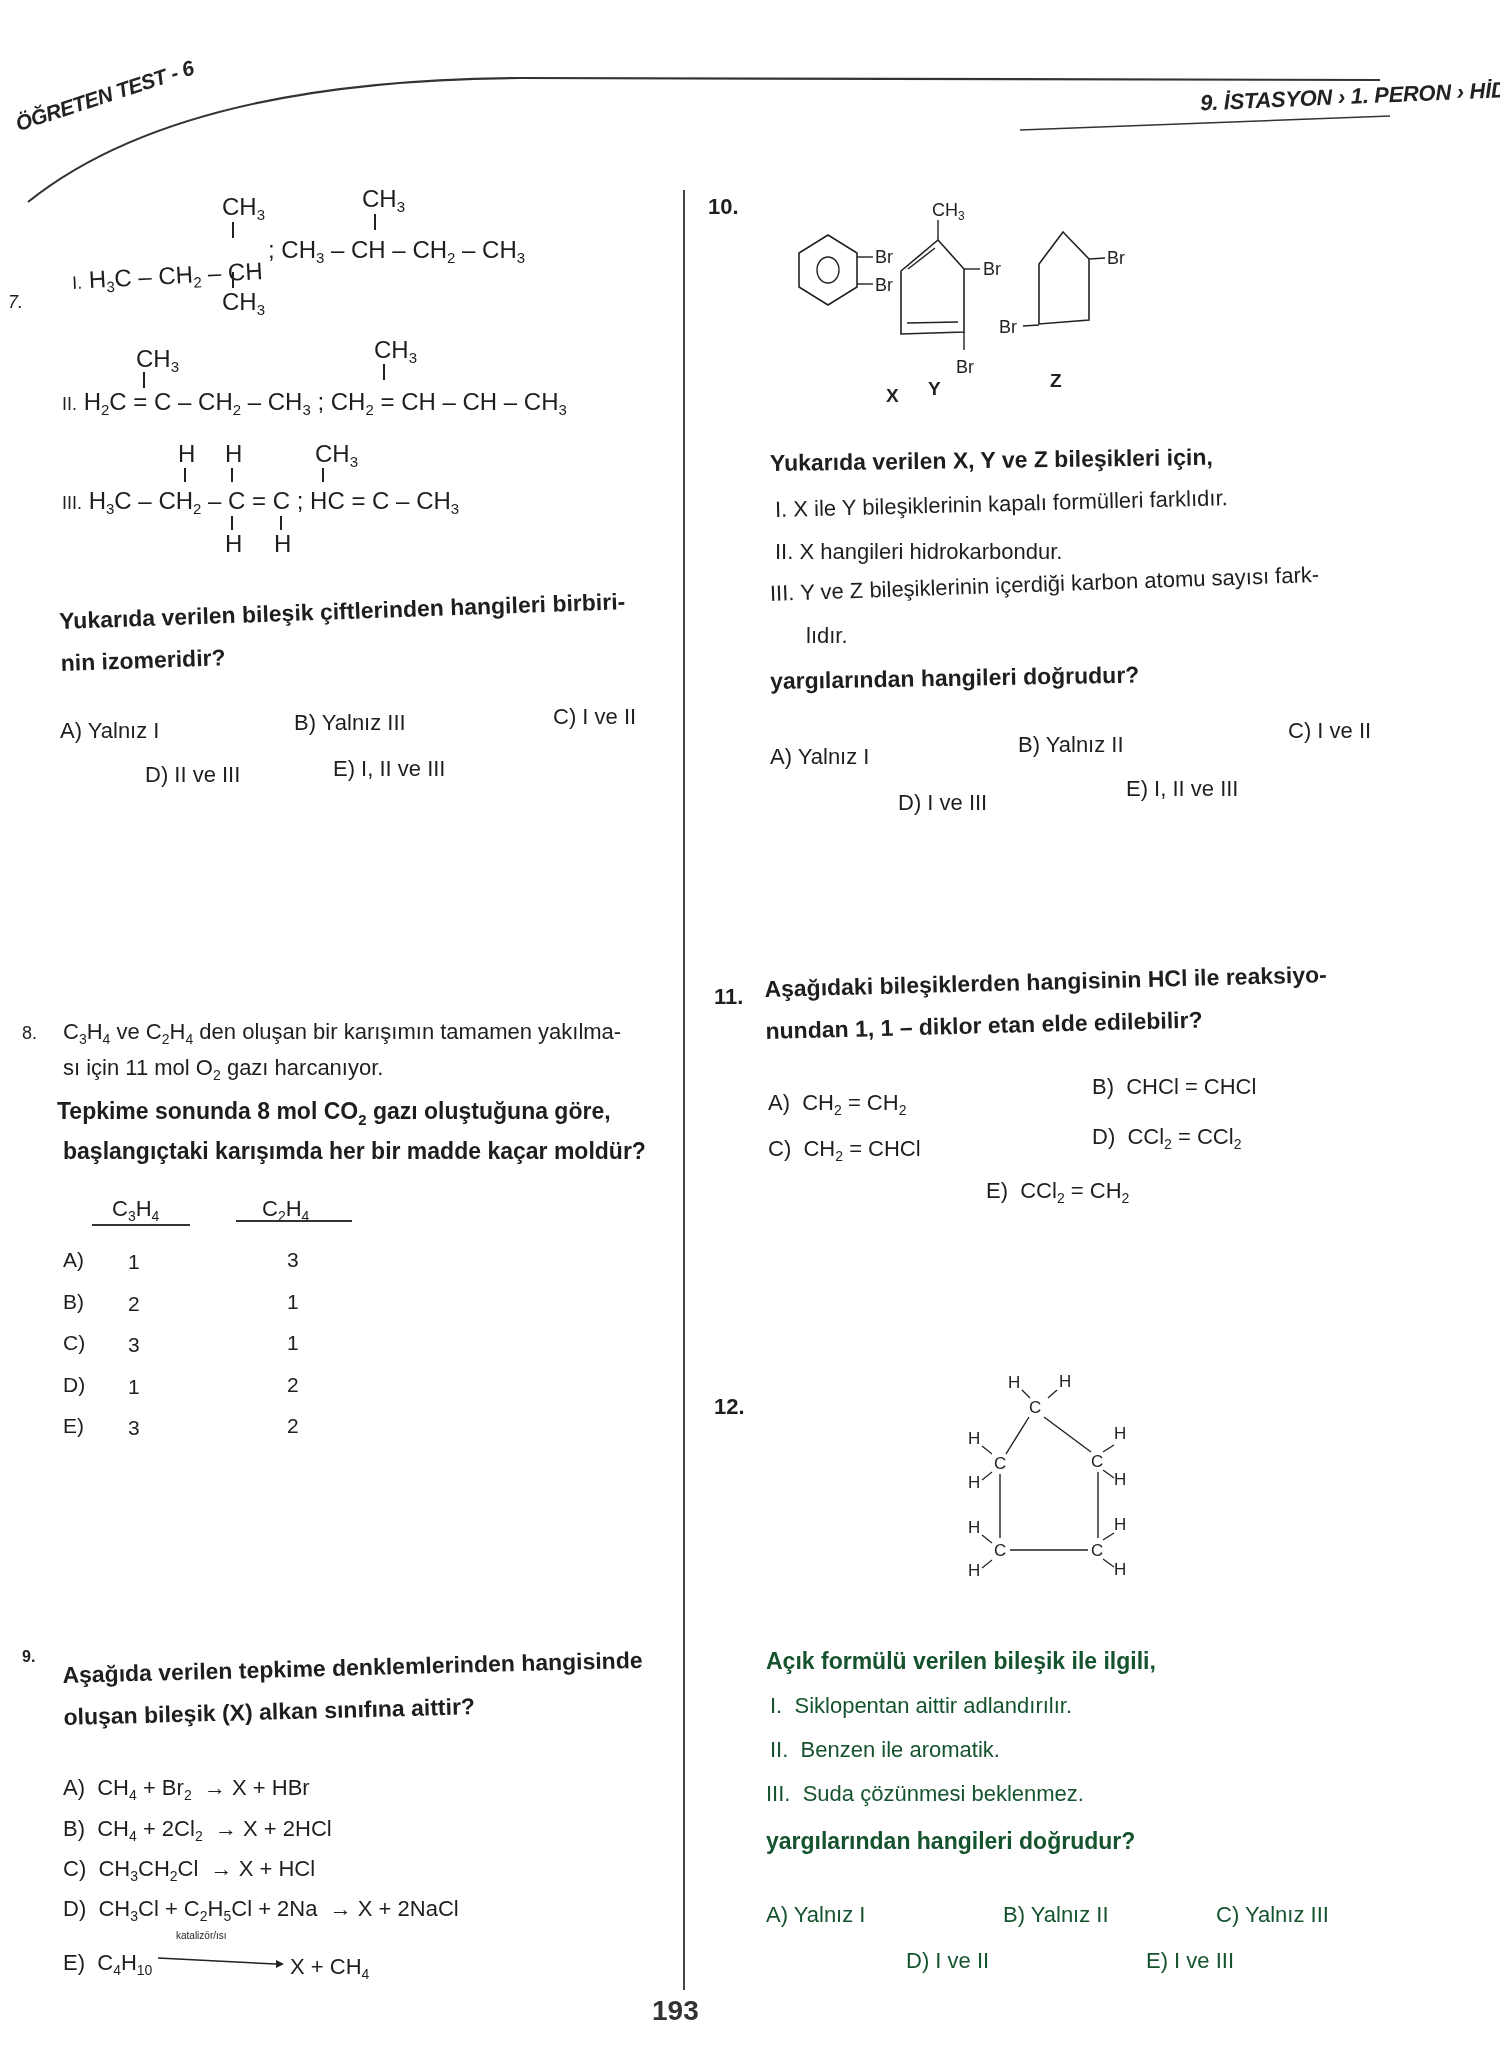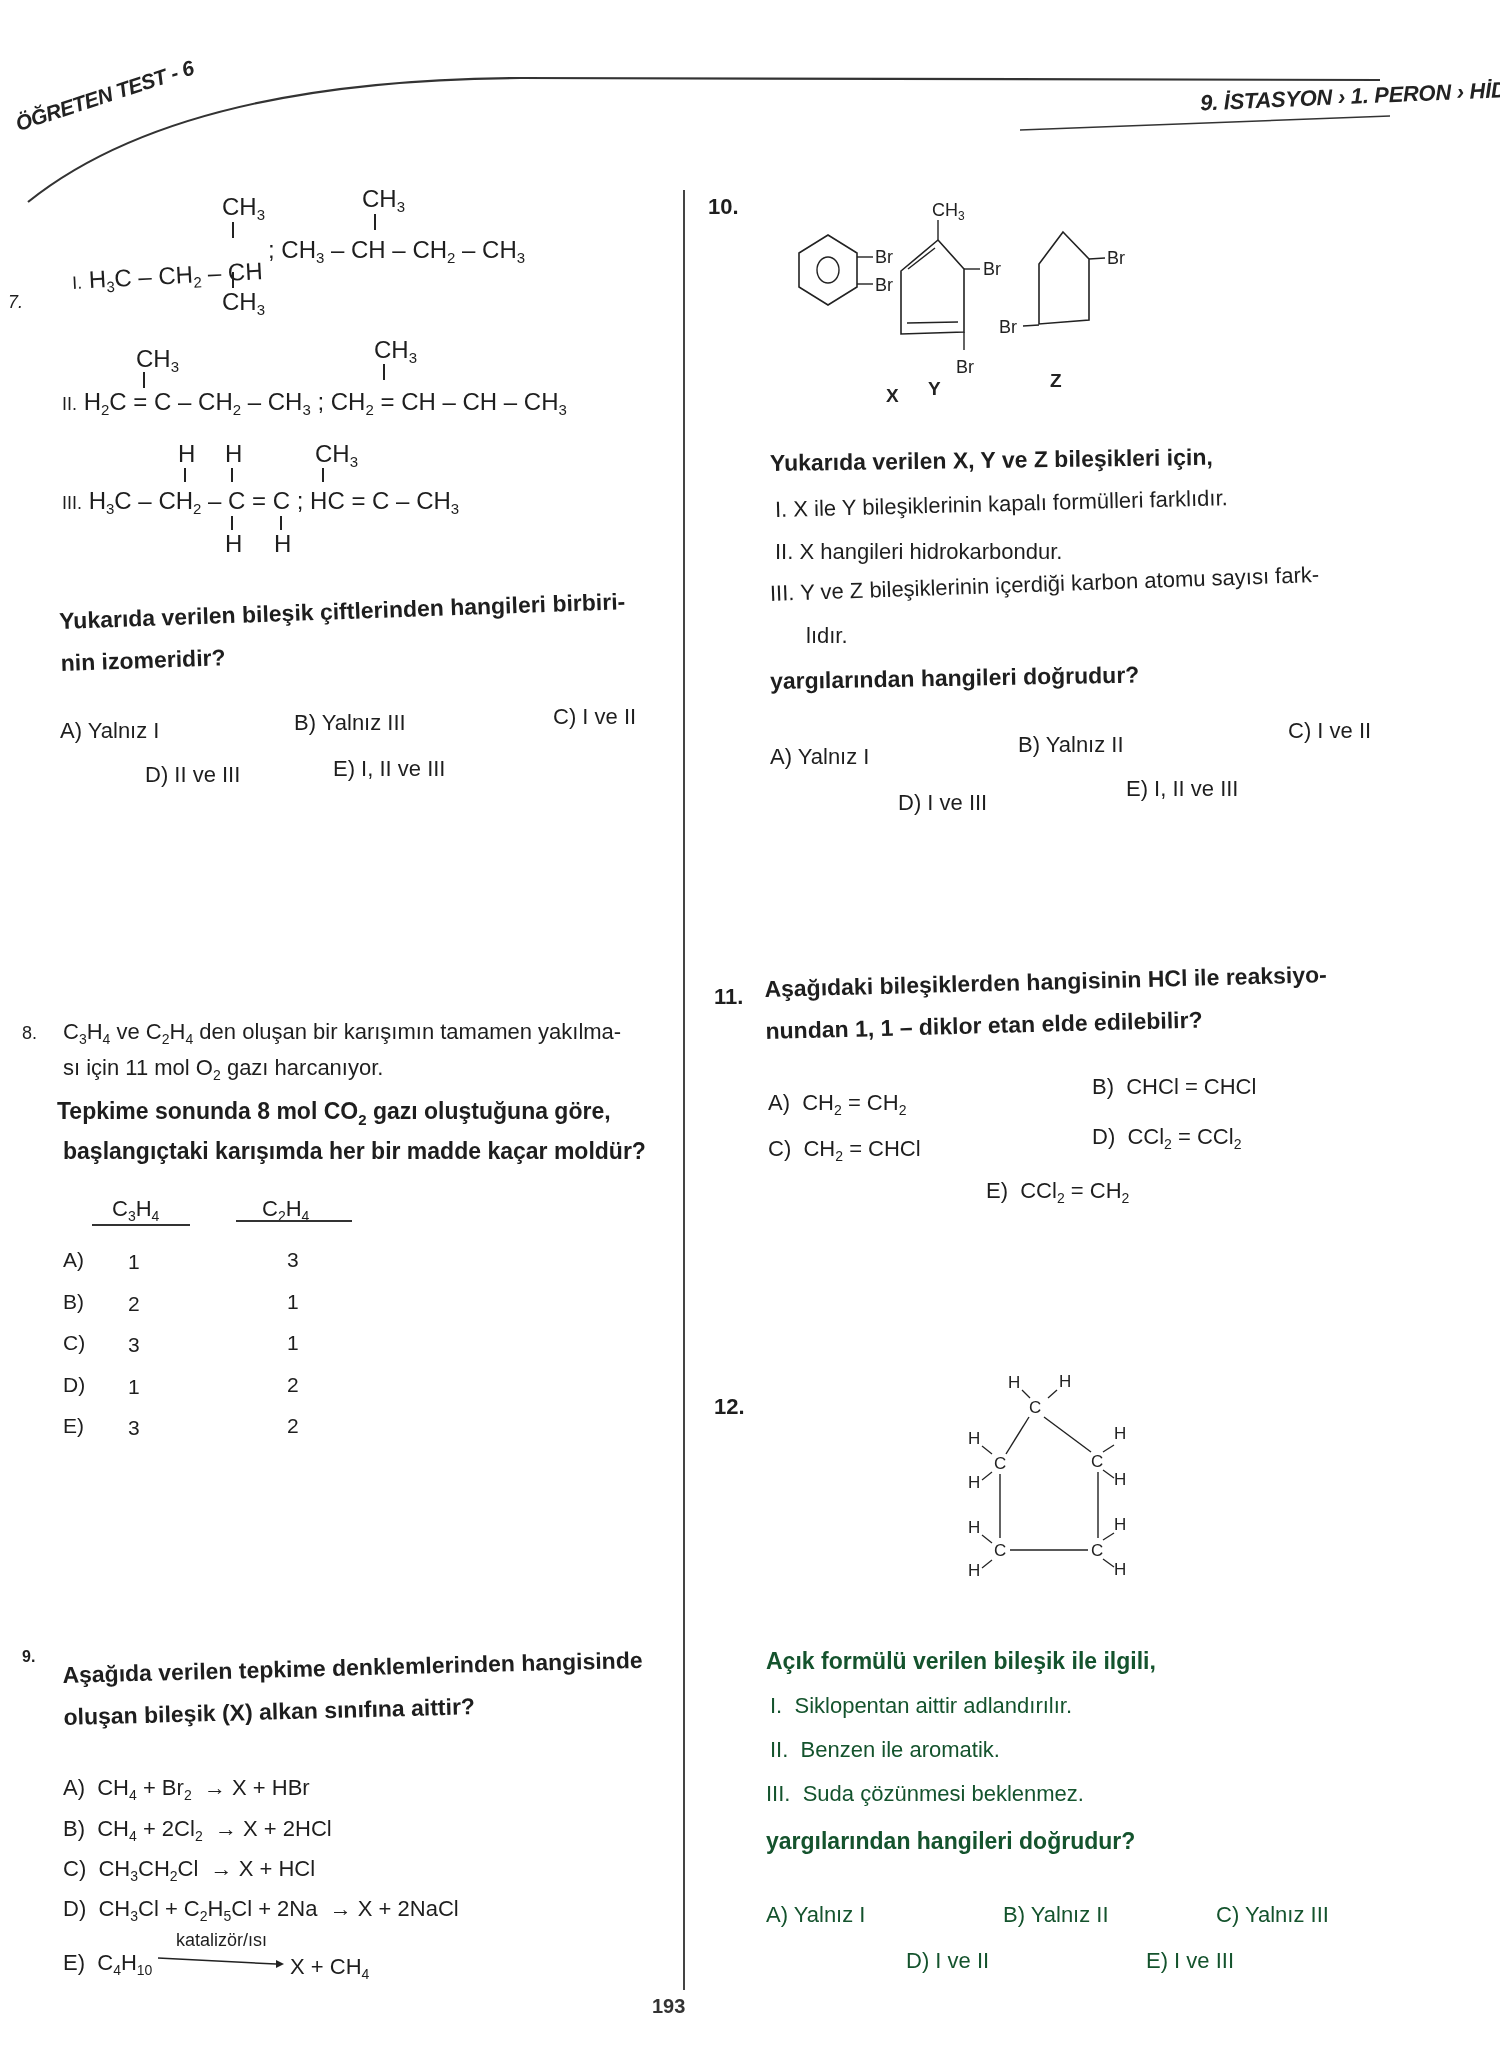--- a/index.html
+++ b/index.html
@@ -2,21 +2,21 @@
 <html><head>
 <meta charset="utf-8">
 <style>
   * { box-sizing: border-box; margin: 0; padding: 0; }
   html, body { width: 1500px; height: 2048px; background: #ffffff; overflow: hidden; }
   body { position: relative; font-family: "Liberation Sans", sans-serif; color: #1e1e1e; }
   .abs { position: absolute; }
   .hdr-left { left: 20px; top: 112px; font-family: "Liberation Sans", sans-serif; font-weight: bold; font-style: italic; font-size: 21px; letter-spacing: -0.5px; transform: rotate(-18deg); transform-origin: left bottom; white-space: nowrap; color: #222; }
   .hdr-right { left: 1200px; top: 80px; font-weight: bold; font-style: italic; font-size: 22px; transform: rotate(-2.5deg); white-space: nowrap; color: #222; letter-spacing: -0.3px; }
   .col-divider { left: 683px; top: 190px; width: 2px; height: 1800px; background: #444; }
-  .page-num { left: 652px; top: 1995px; font-weight: bold; font-size: 20px; color: #333; }
+  .page-num { left: 652px; top: 1995px; font-weight: bold; font-size: 28px; color: #333; }
   .qnum { font-weight: bold; font-size: 22px; }
   .chem { font-size: 24px; white-space: nowrap; }
   .chem sub { font-size: 15px; vertical-align: -5px; }
   .bold-q { font-weight: bold; font-size: 23px; line-height: 42px; }
   .plain { font-size: 22px; line-height: 40px; }
   .opt { font-size: 22px; white-space: nowrap; }
   .opt sub { font-size: 14px; vertical-align: -5px; }
   .tbl-head { font-size: 22px; }
   .tbl-head sub { font-size: 14px; vertical-align: -5px; }
   .rule { height: 2px; background: #333; }
@@ -128,21 +128,21 @@
   <div class="abs bold-q" style="left:63px;top:1654px;transform:rotate(-1.5deg);transform-origin:left;white-space:nowrap">
     <div>Aşağıda verilen tepkime denklemlerinden hangisinde</div>
     <div>oluşan bileşik (X) alkan sınıfına aittir?</div>
   </div>
 
   <div class="abs opt" style="left:63px;top:1775px">A) &nbsp;CH<sub>4</sub> + Br<sub>2</sub> &nbsp;→ X + HBr</div>
   <div class="abs opt" style="left:63px;top:1816px">B) &nbsp;CH<sub>4</sub> + 2Cl<sub>2</sub> &nbsp;→ X + 2HCl</div>
   <div class="abs opt" style="left:63px;top:1856px">C) &nbsp;CH<sub>3</sub>CH<sub>2</sub>Cl &nbsp;→ X + HCl</div>
   <div class="abs opt" style="left:63px;top:1896px">D) &nbsp;CH<sub>3</sub>Cl + C<sub>2</sub>H<sub>5</sub>Cl + 2Na &nbsp;→ X + 2NaCl</div>
   <div class="abs opt" style="left:63px;top:1950px">E) &nbsp;C<sub>4</sub>H<sub>10</sub></div>
-  <div class="abs" style="left:176px;top:1930px;font-size:18px">katalizör/ısı</div>
+  <div class="abs" style="left:176px;top:1930px;font-size:10px">katalizör/ısı</div>
   <svg class="abs" style="left:156px;top:1952px" width="130" height="20">
     <line x1="2" y1="6" x2="120" y2="12" stroke="#222" stroke-width="1.5"></line>
     <polygon points="120,8 128,12 120,16" fill="#222"></polygon>
   </svg>
   <div class="abs opt" style="left:290px;top:1954px">X + CH<sub>4</sub></div>
 </div>
 
 <div class="abs page-num">193</div>
 
 <div>

